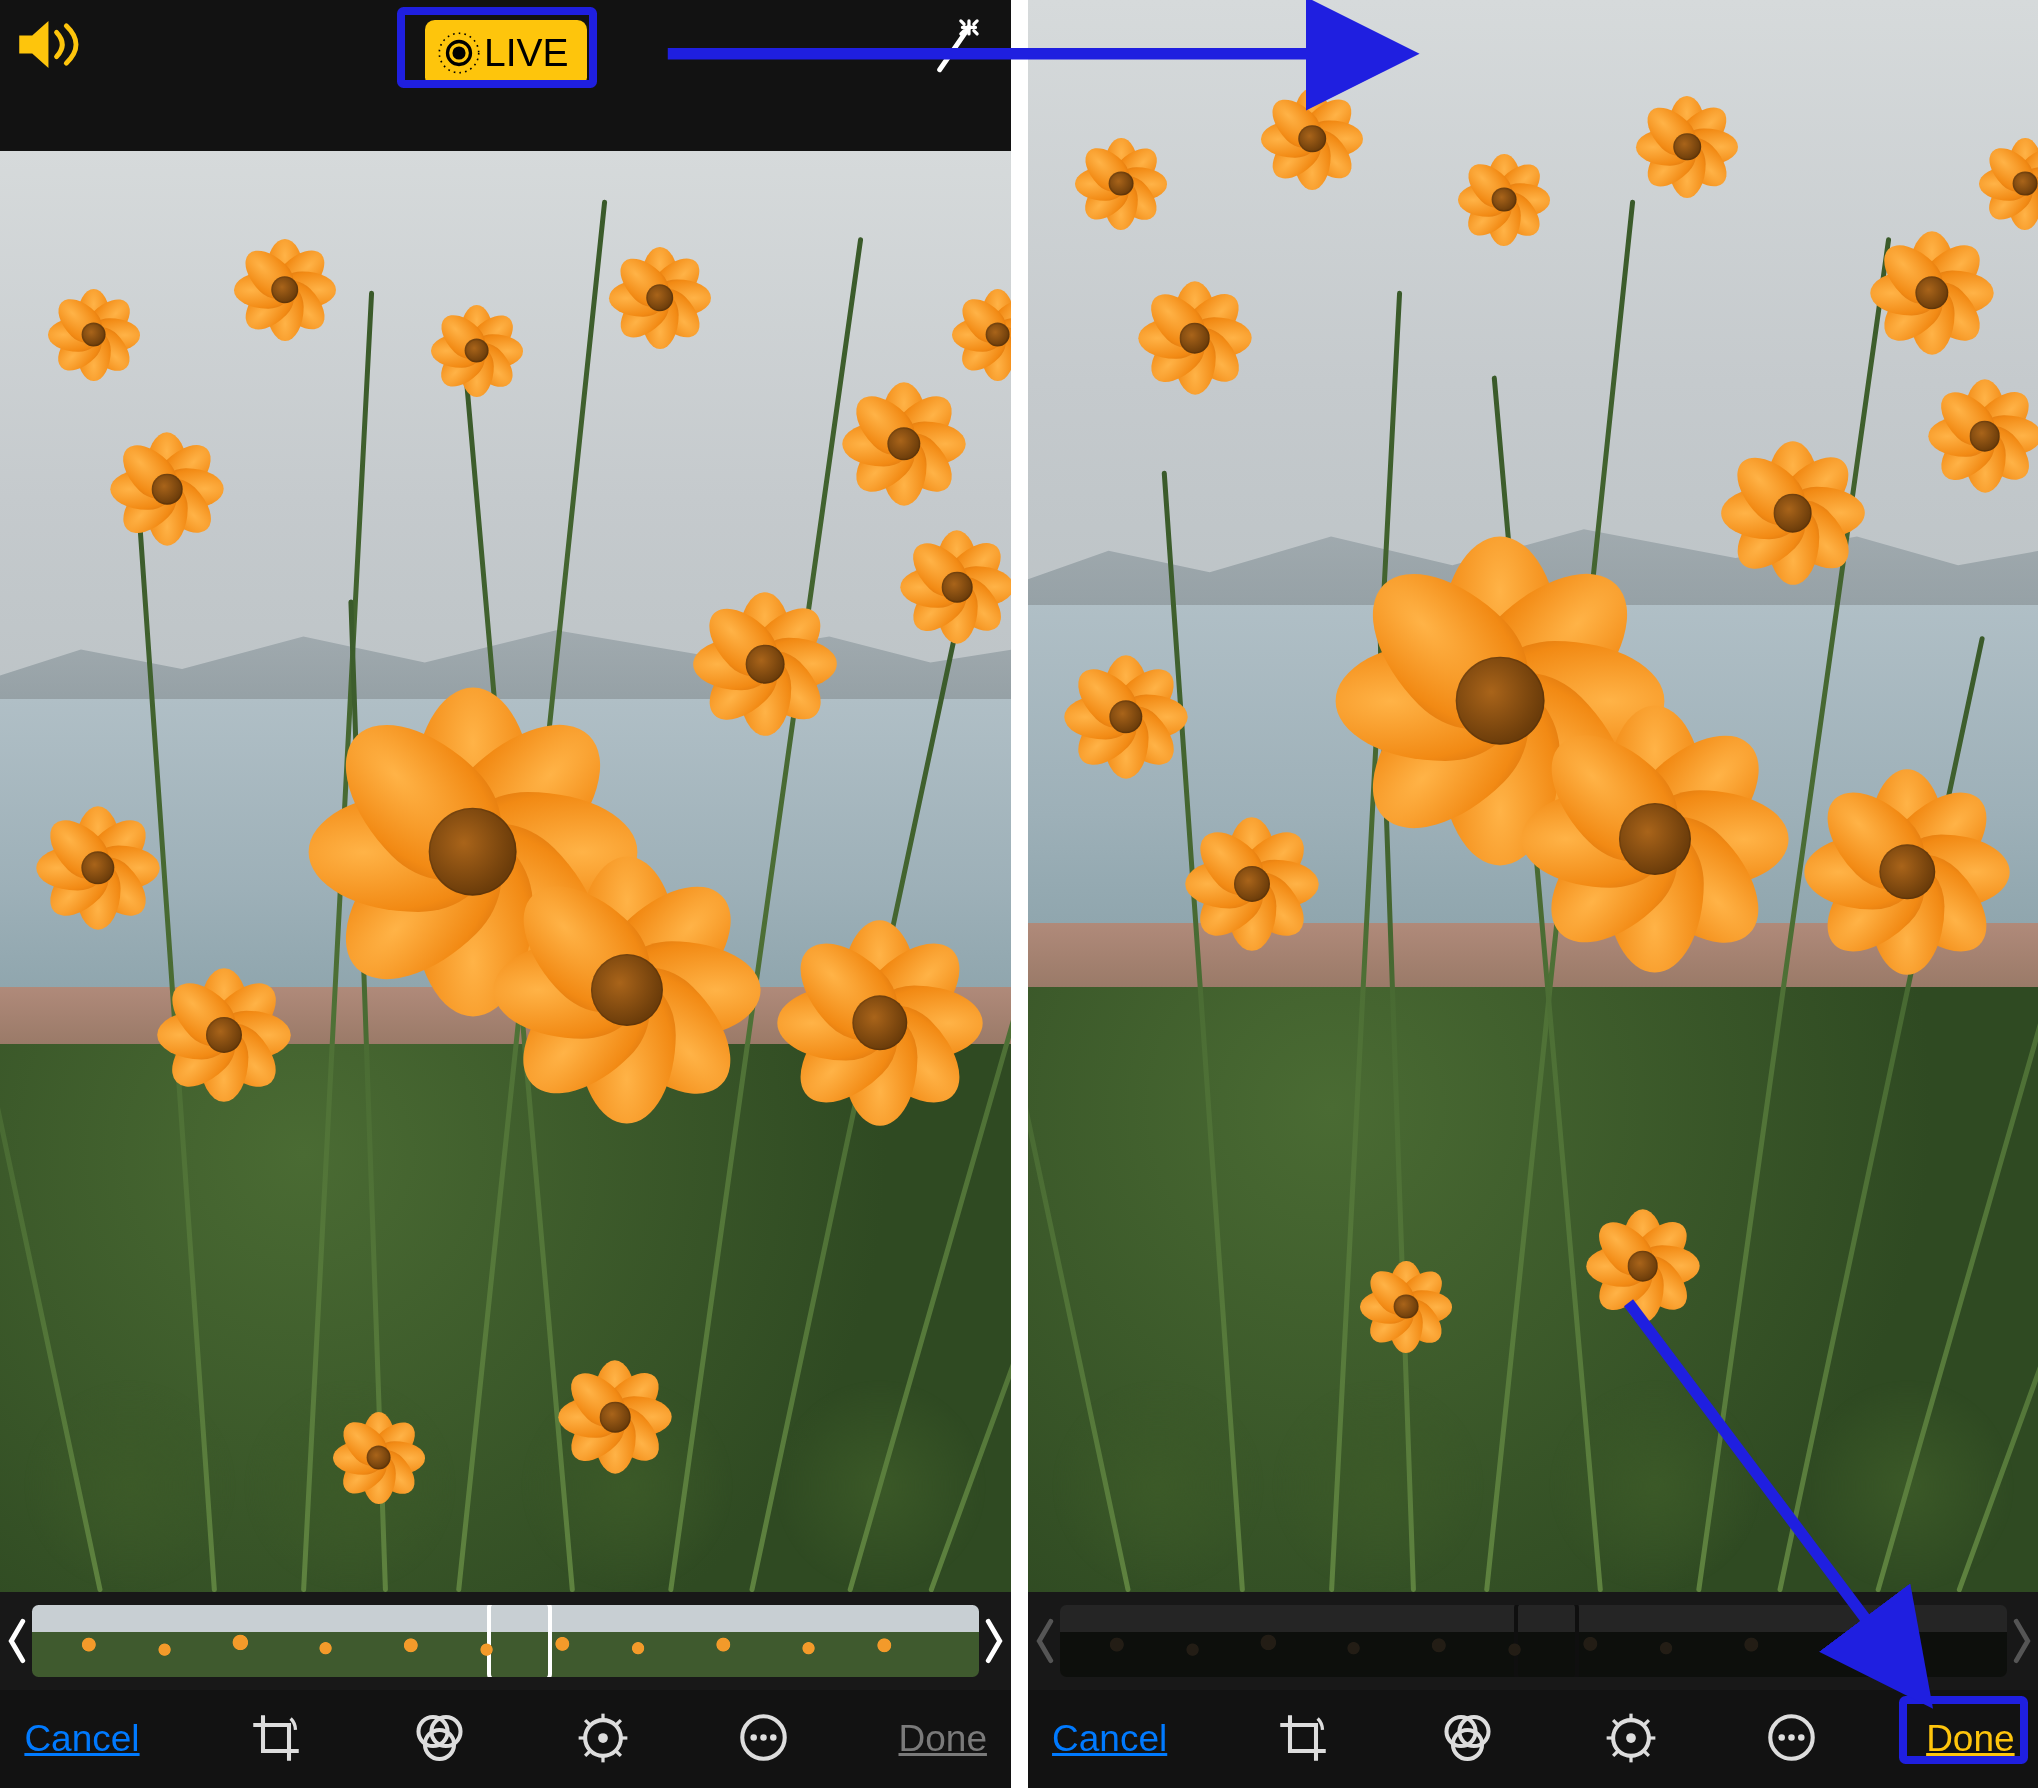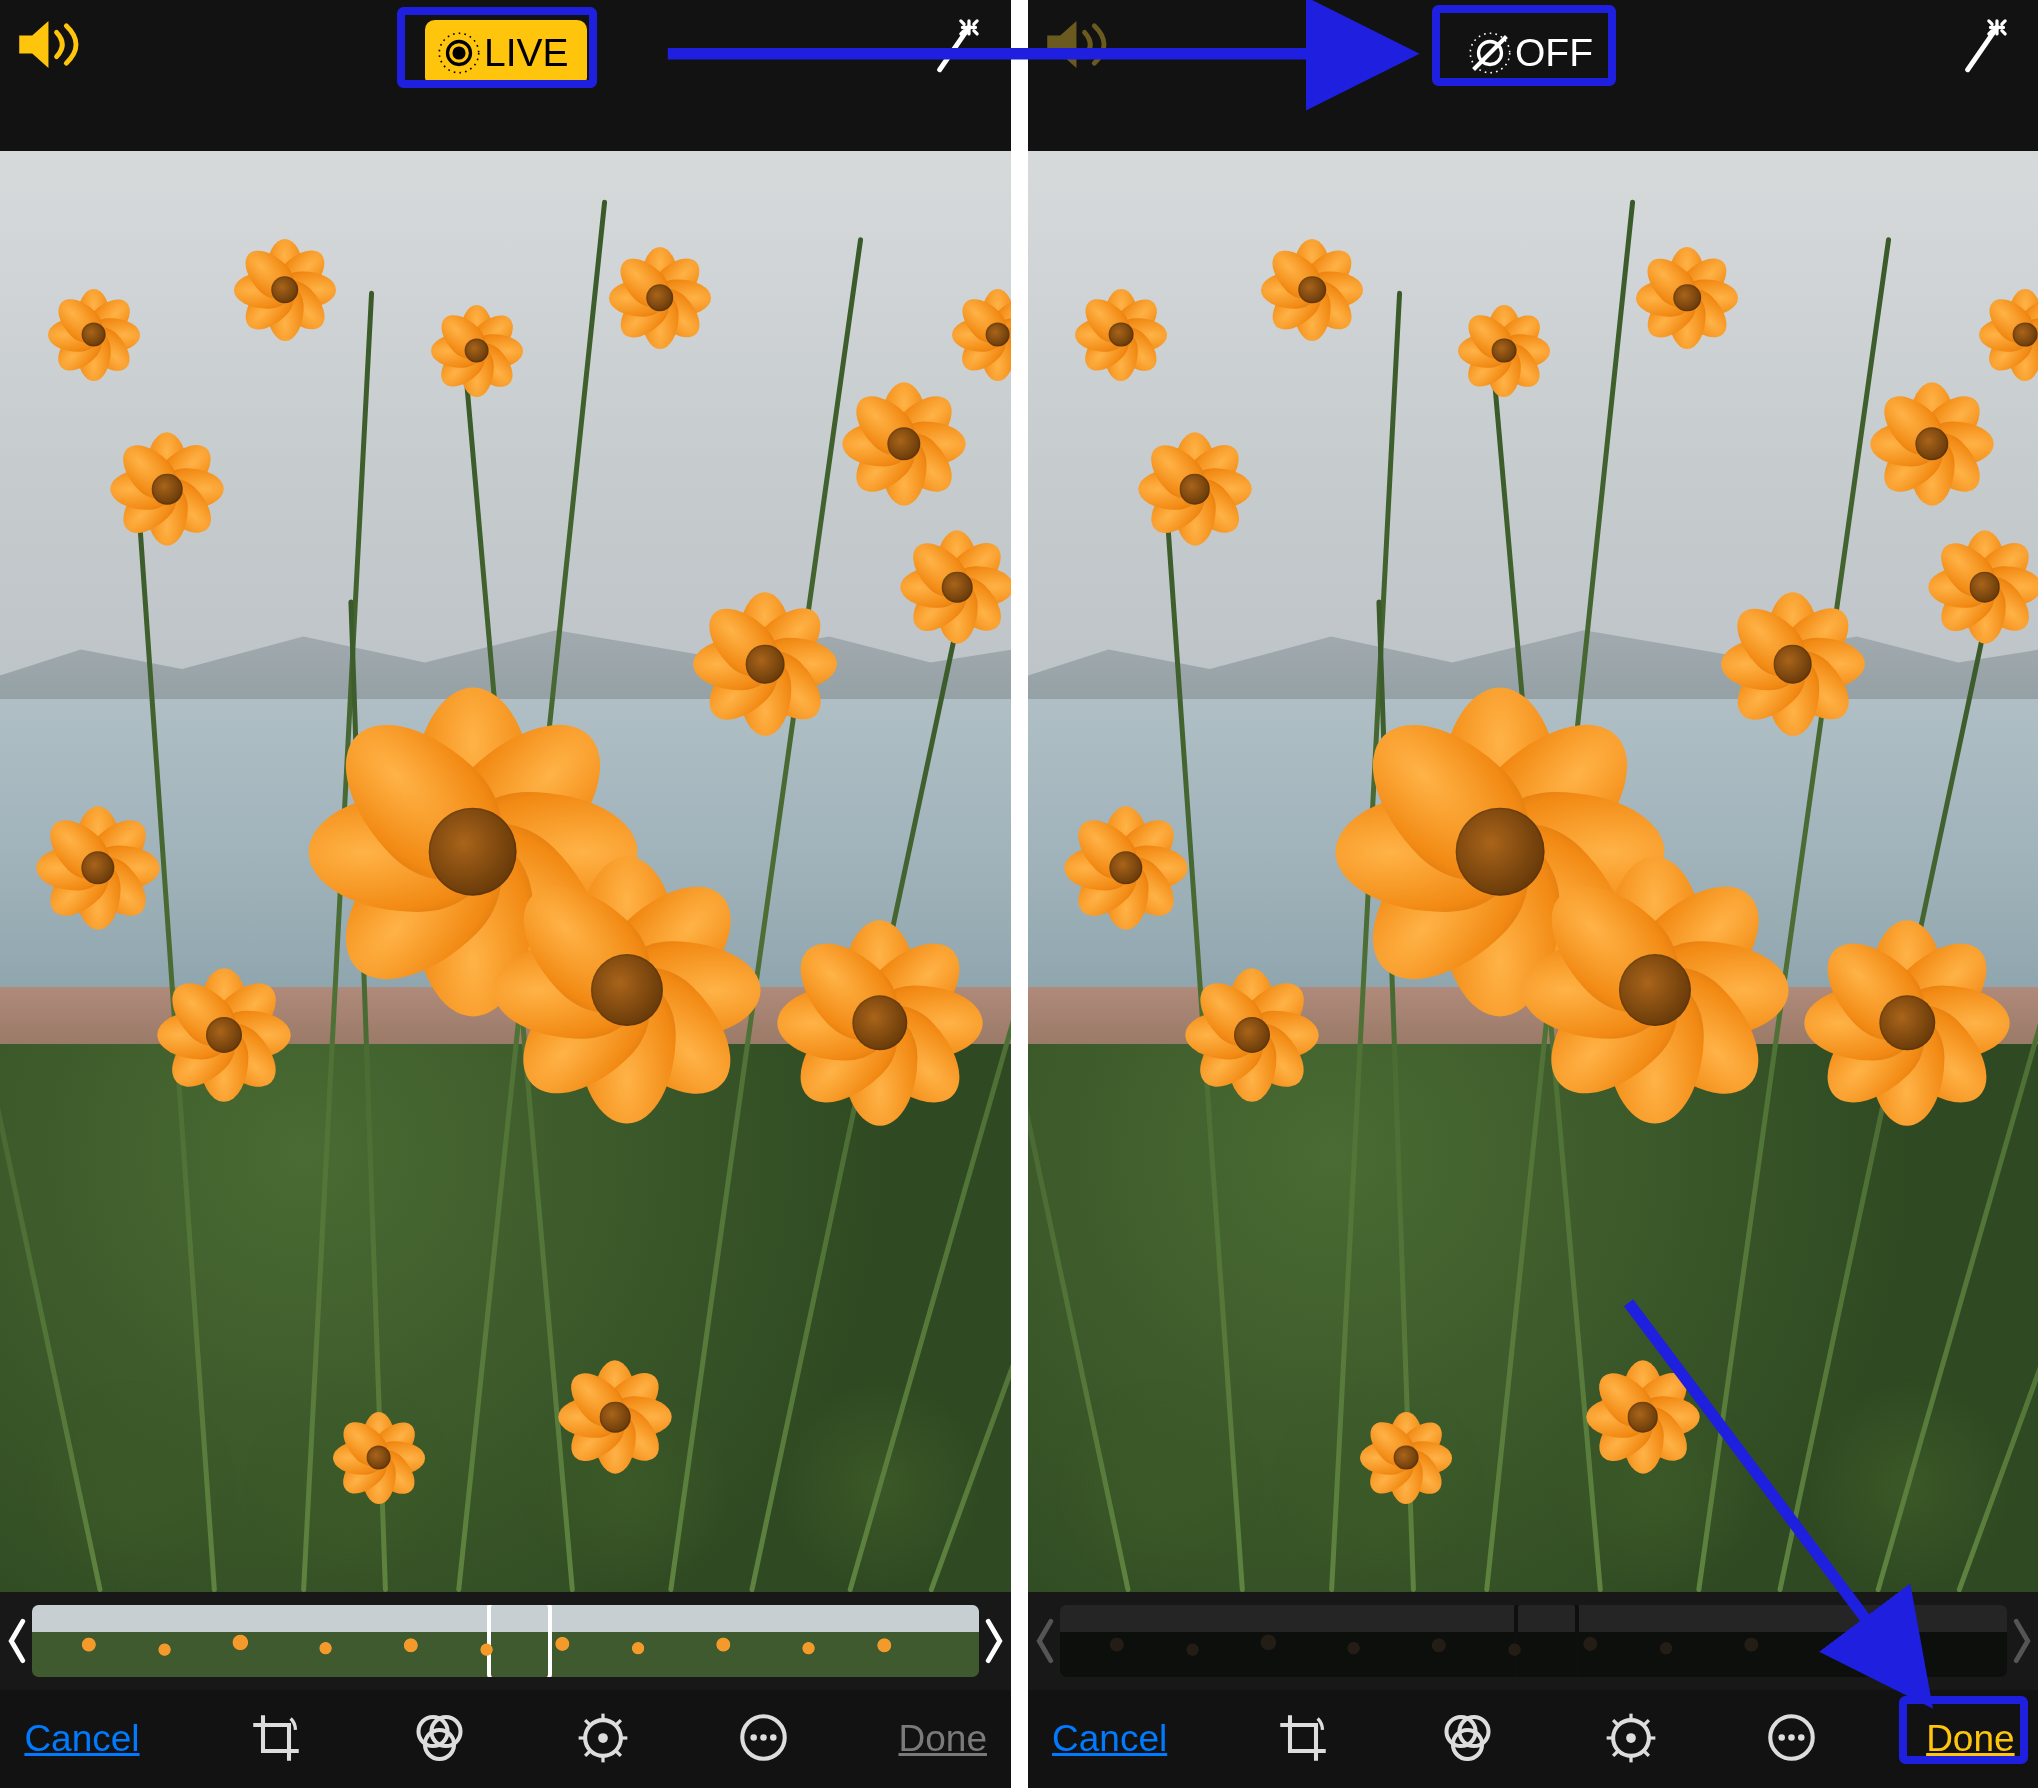--- a/index.html
+++ b/index.html
@@ -493,46 +493,20 @@
               <circle cx="42" cy="30" r="4" fill="#ddd"></circle>
           </svg>
         </span>
       </div>
       <span class="tb-text tb-done-disabled">Done</span>
     </div>
   </div>
 
   <div class="phone">
 
-    <div class="topbar">
-      <div class="sound-btn">
-        <svg width="73" height="57" viewBox="0 0 90 70">
-          <path d="M4 24h16l20 -18v58l-20 -18h-16z" fill="#6b5a1f"></path>
-          <path d="M50 20q14 15 0 30" stroke="#6b5a1f" stroke-width="6" fill="none" stroke-linecap="round"></path>
-          <path d="M62 12q24 23 0 46" stroke="#6b5a1f" stroke-width="6" fill="none" stroke-linecap="round"></path>
-        </svg>
-      </div>
-
-      <div class="live-toggle inactive">
-        <svg width="46" height="46" viewBox="0 0 56 56">
-          <circle cx="28" cy="28" r="14" fill="none" stroke="#fff" stroke-width="4"></circle>
-          <circle cx="28" cy="28" r="24" fill="none" stroke="#fff" stroke-width="2" stroke-dasharray="2 5"></circle>
-          <line x1="8" y1="48" x2="48" y2="8" stroke="#fff" stroke-width="5"></line>
-        </svg>
-        <span>OFF</span>
-      </div>
-      <div class="annot-box" style="left:404px;top:4.9px;width:184px;height:81px"></div>
-
-      <div class="wand-btn">
-        <svg width="57" height="57" viewBox="0 0 70 70">
-          <path d="M18 66 L54 14" stroke="#fff" stroke-width="6" stroke-linecap="round"></path>
-          <path d="M54 6v16M46 14h16M44 6l4 4M64 6l-4 4M44 22l4 -4M64 22l-4 -4" stroke="#fff" stroke-width="4" stroke-linecap="round"></path>
-        </svg>
-      </div>
-    </div>
 
     <div class="photo">
       <div class="sky"></div>
         <div class="mountains"></div>
         <div class="lake"></div>
         <div class="shore"></div>
         <div class="grass"></div>
       <div class="fern" style="left:24.4px"></div>
         <div class="fern" style="left:244px"></div>
         <div class="fern" style="left:521px"></div>

